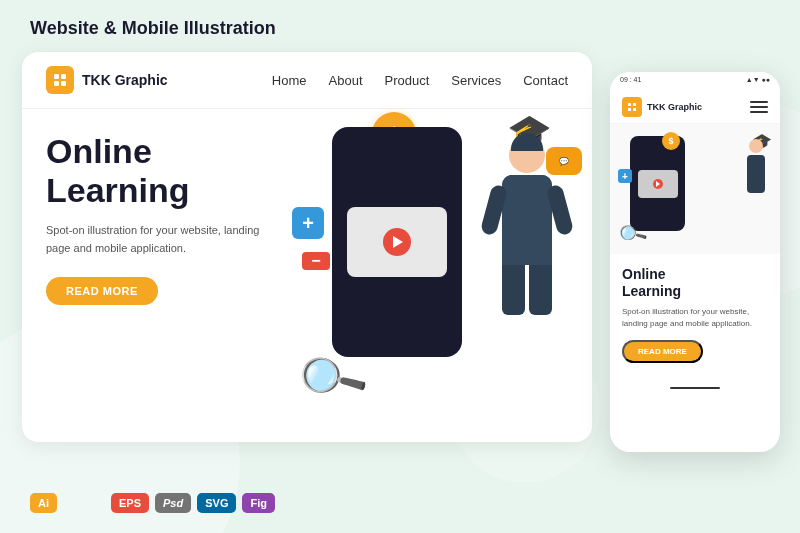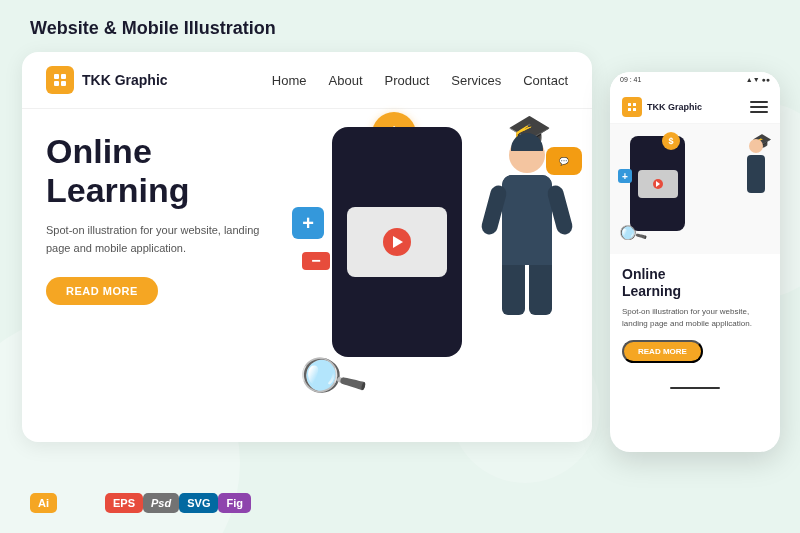--- a/index.html
+++ b/index.html
@@ -575,20 +575,21 @@
       left: 30px;
     }
     .available-title {
       font-size: 13px;
       font-weight: 700;
       color: #1a1a2e;
       margin-bottom: 6px;
     }
     .format-badges {
       display: flex;
+      gap: 6px;
     }
     .format-badge {
       padding: 4px 8px;
       border-radius: 5px;
       font-size: 11px;
       font-weight: 700;
       color: white;
     }
     .badge-ai { background: #f5a623; }
     .badge-eps { background: #e74c3c; margin-left: 48px; }

